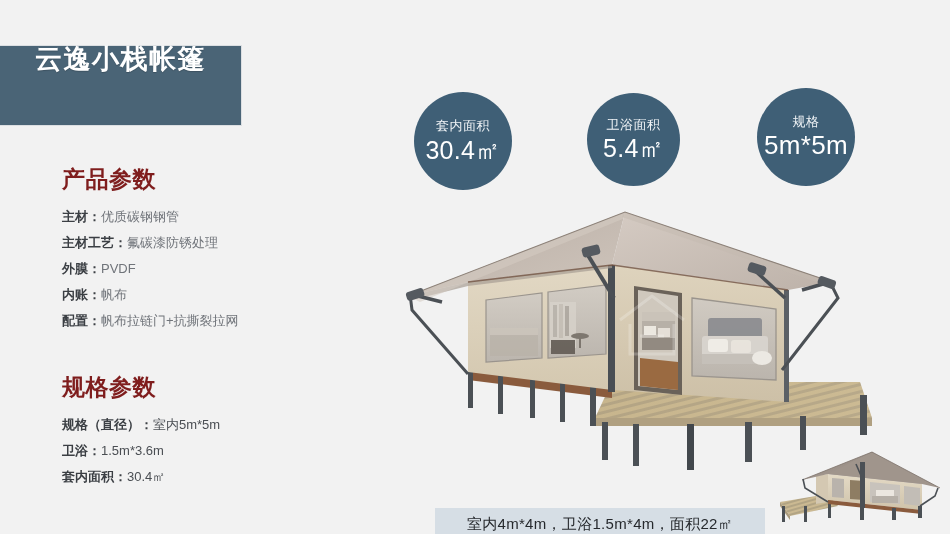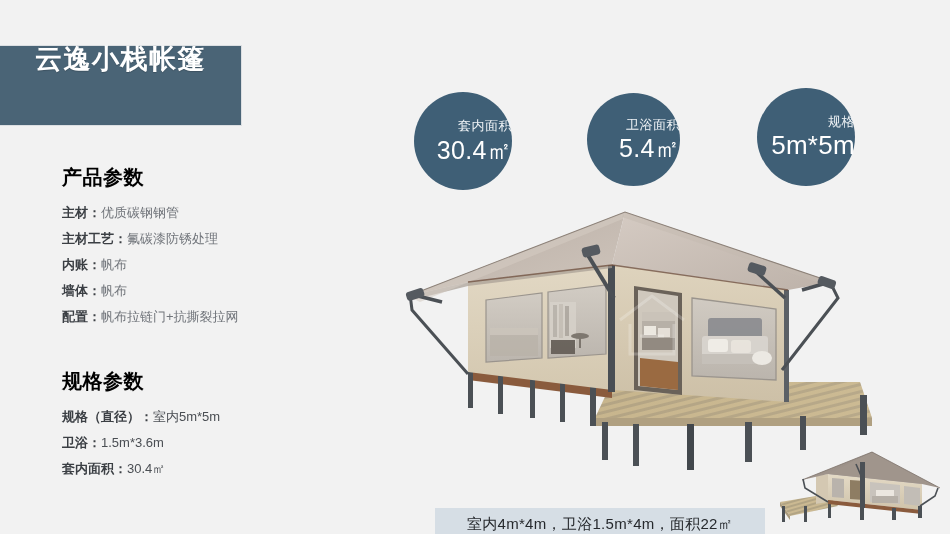--- a/index.html
+++ b/index.html
@@ -46,22 +46,22 @@
 
   
   .spec-column {
     position: absolute;
     left: 62px;
     top: 164px;
     width: 300px;
   }
   .spec-block { margin-bottom: 14px; }
   .spec-heading {
-    color: #000000;
-    font-size: 20px;
+    color: #7f1d1d;
+    font-size: 23px;
     font-weight: bold;
     letter-spacing: 0.5px;
     margin-bottom: 9px;
   }
   .spec-row {
     font-size: 13px;
     line-height: 26px;
     white-space: nowrap;
     color: #6e7276;
   }
@@ -77,21 +77,21 @@
   .spec-block.specs2 .spec-row .val { color: #4a4e53; }
 
   
   .badge {
     position: absolute;
     border-radius: 50%;
     background: #3f5f76;
     color: #ffffff;
     display: flex;
     flex-direction: column;
-    align-items: flex-end;
+    align-items: center;
     justify-content: center;
     text-align: center;
   }
   .badge .badge-label {
     font-size: 13px;
     line-height: 1.1;
     margin-bottom: 3px;
     letter-spacing: 0.5px;
     color: #eef2f5;
   }
@@ -159,24 +159,24 @@
 
     <div class="spec-block">
       <div class="spec-heading">产品参数</div>
       <div class="spec-row">
         <span class="lbl">主材：</span><span class="val">优质碳钢钢管</span>
       </div>
       <div class="spec-row">
         <span class="lbl">主材工艺：</span><span class="val">氟碳漆防锈处理</span>
       </div>
       <div class="spec-row">
+        <span class="lbl">外膜：</span><span class="val">PVDF</span>
+      </div>
+      <div class="spec-row">
         <span class="lbl">内账：</span><span class="val">帆布</span>
-      </div>
-      <div class="spec-row">
-        <span class="lbl">墙体：</span><span class="val">帆布</span>
       </div>
       <div class="spec-row">
         <span class="lbl">配置：</span><span class="val">帆布拉链门+抗撕裂拉网</span>
       </div>
     </div>
 
     <div class="spec-block specs2">
       <div class="spec-heading">规格参数</div>
       <div class="spec-row">
         <span class="lbl">规格（直径）：</span><span class="val">室内5m*5m</span>

